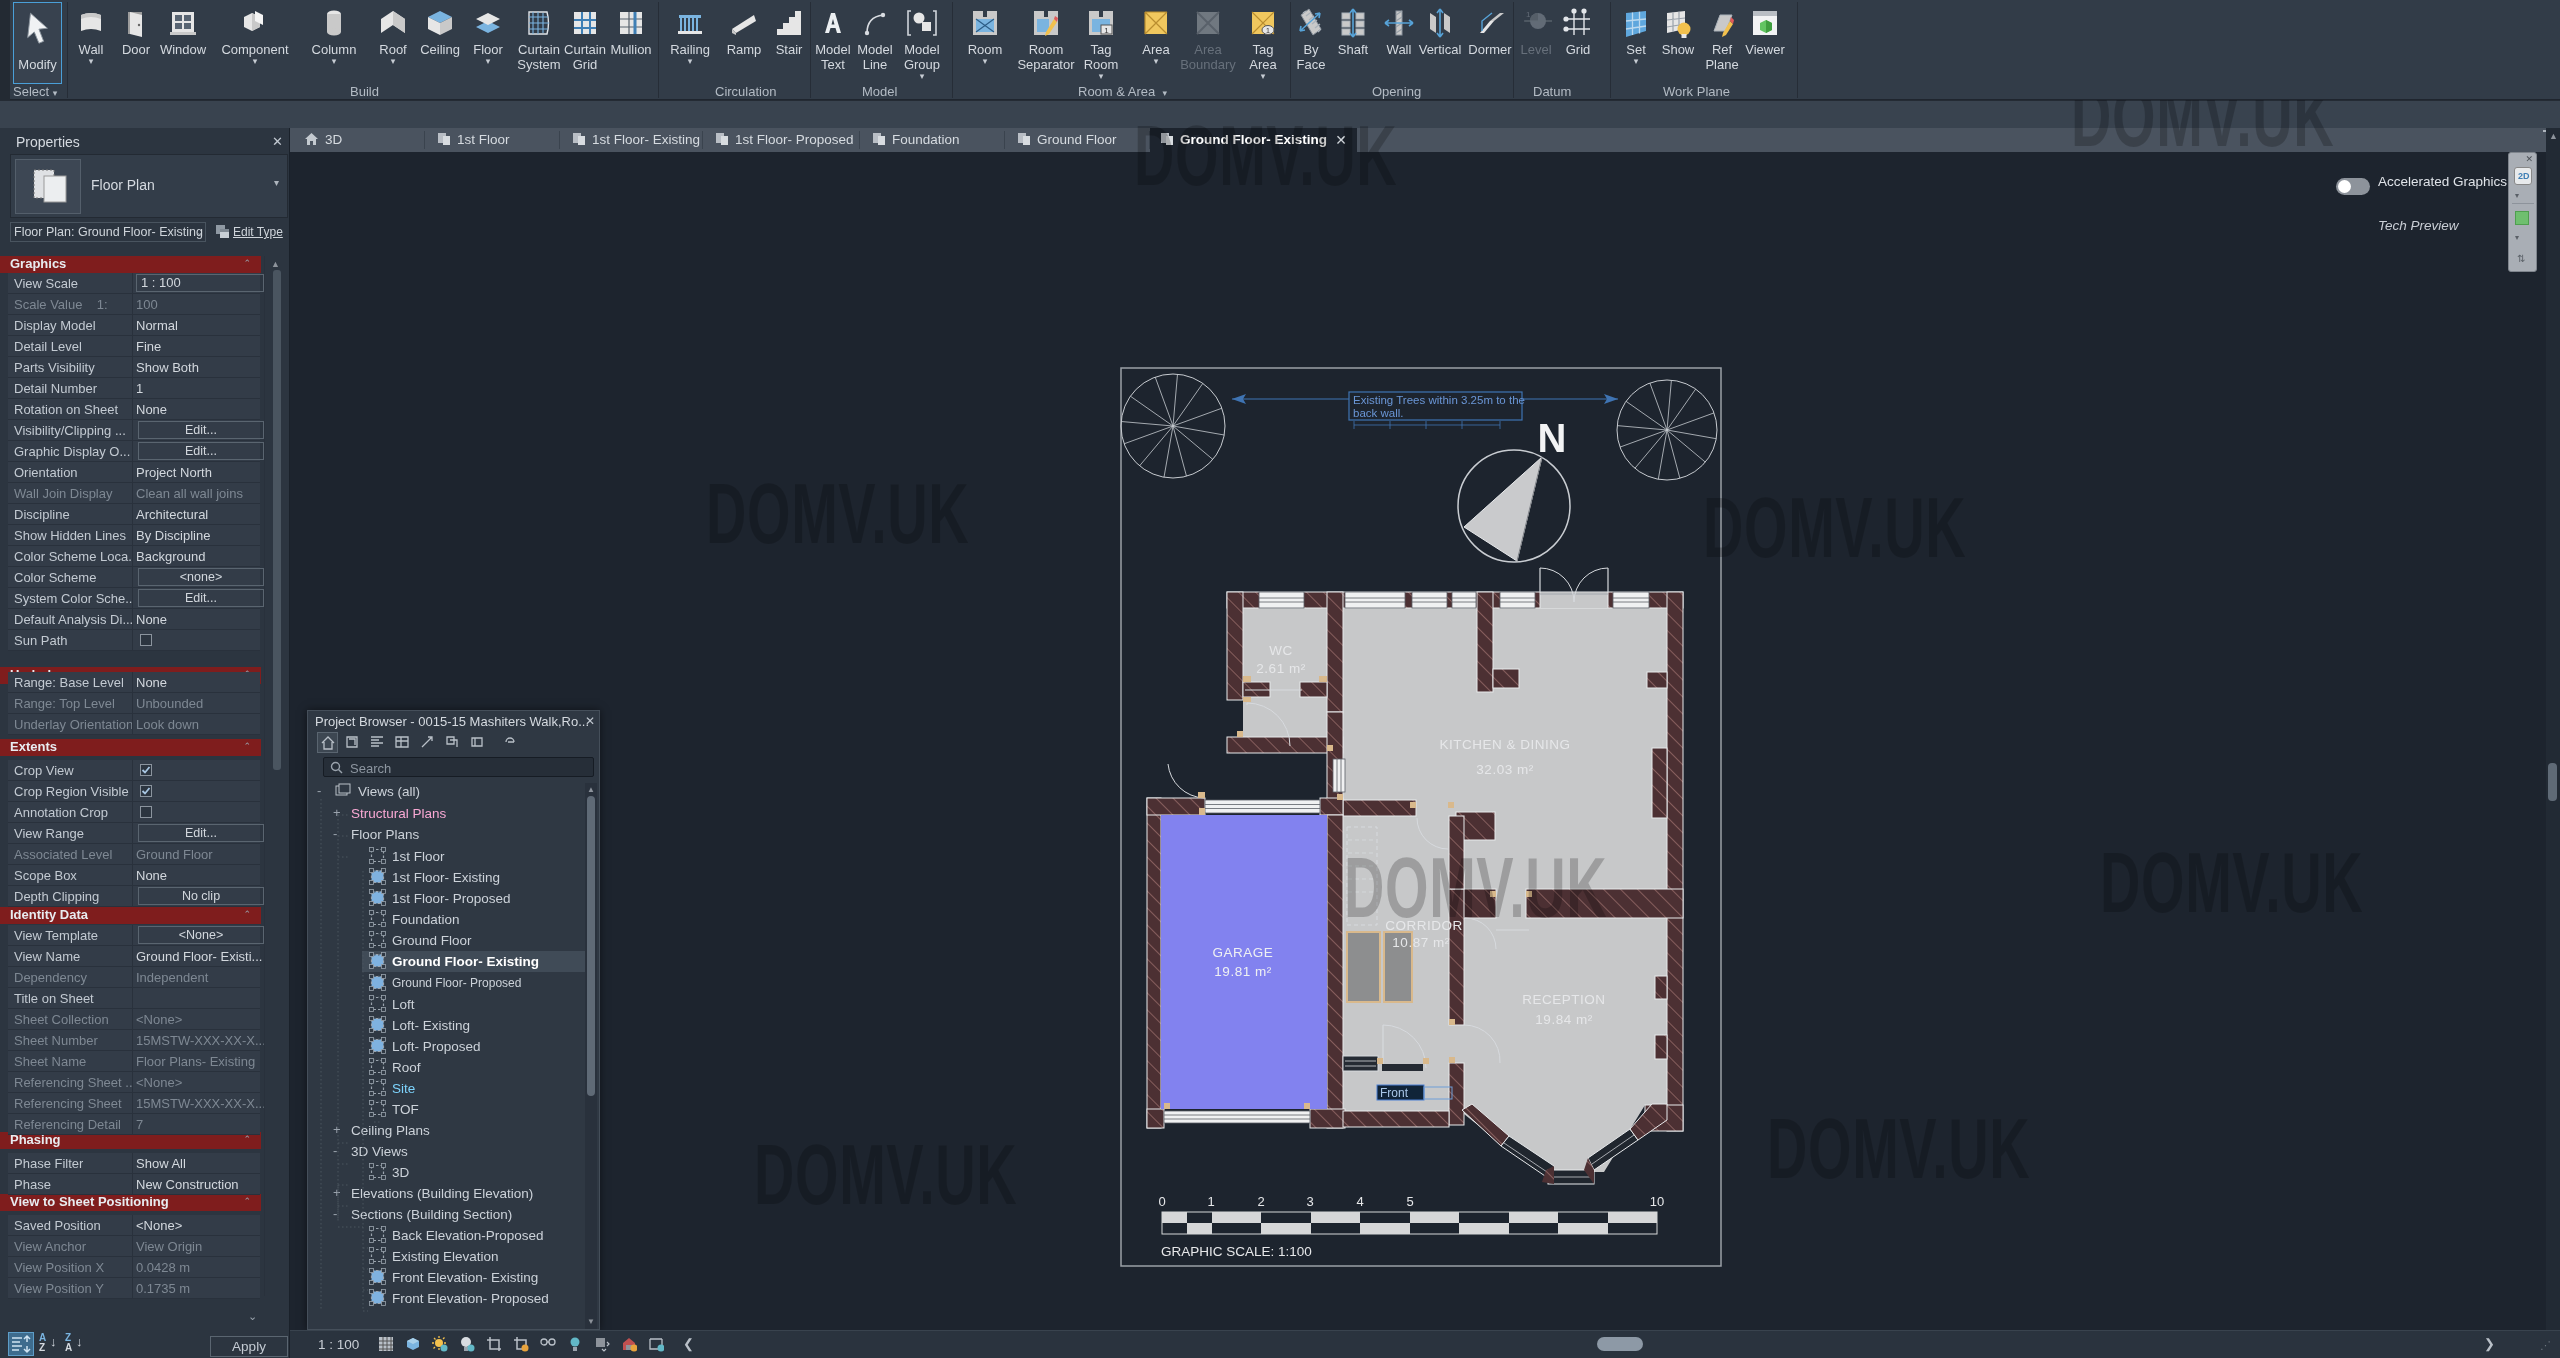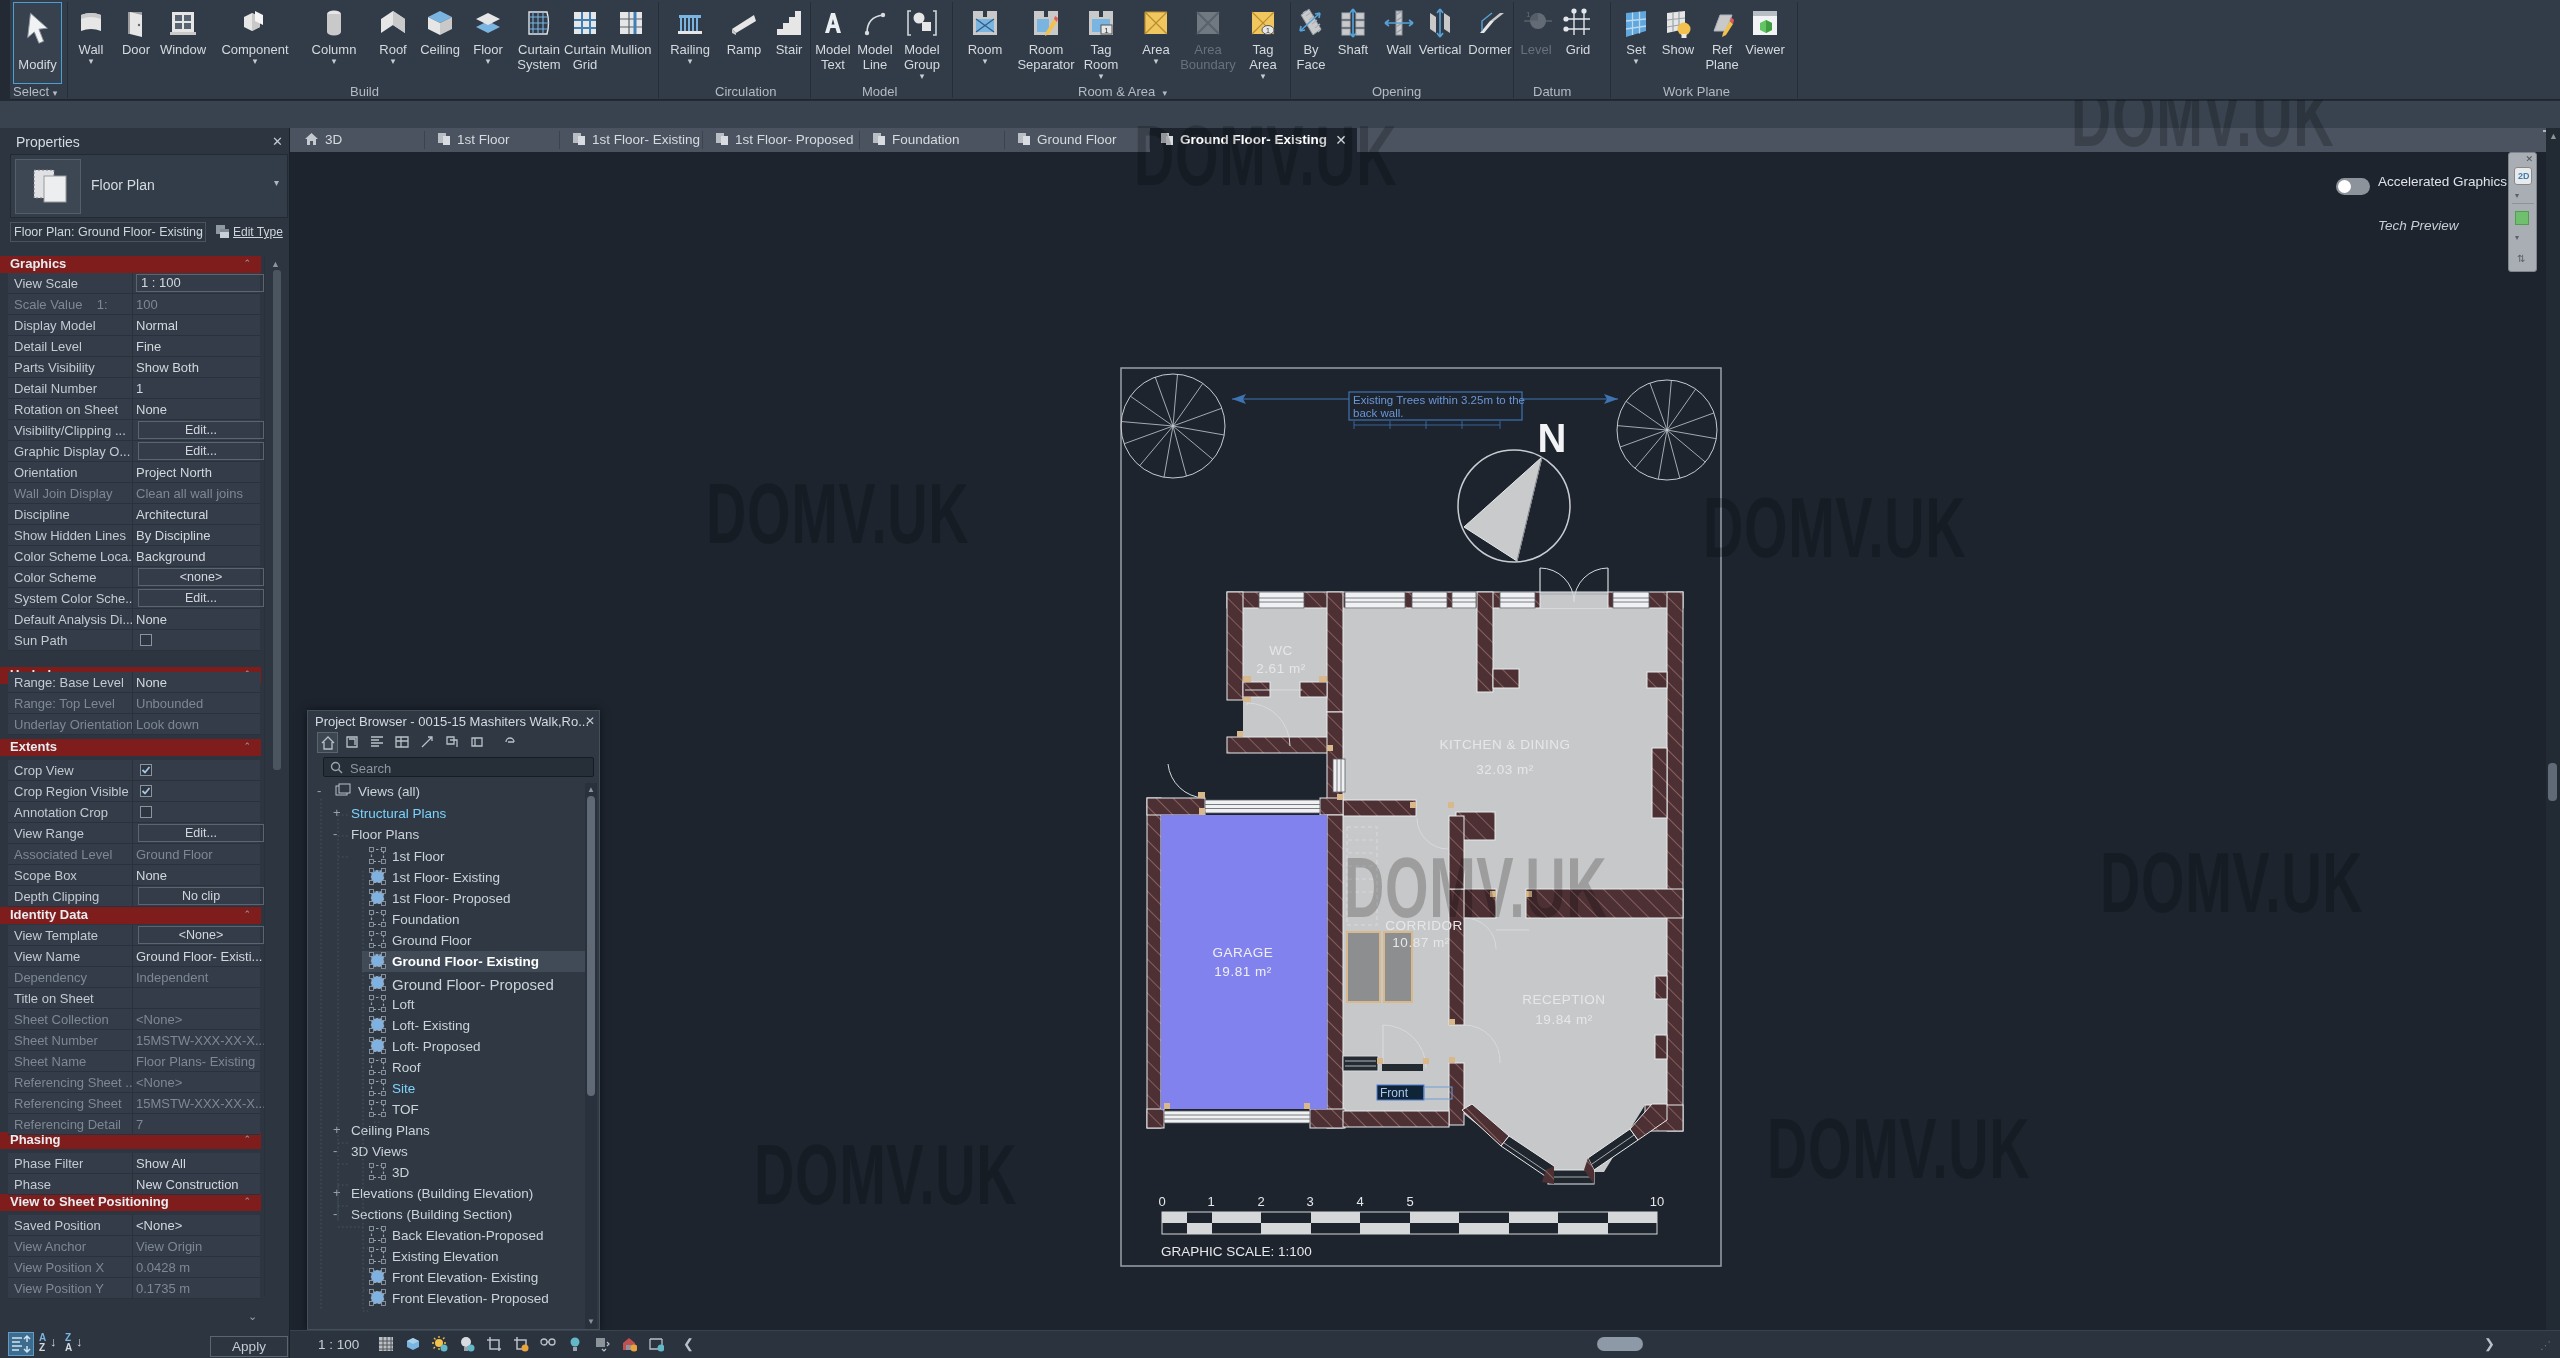--- a/index.html
+++ b/index.html
@@ -819,21 +819,21 @@
       </svg>
 <div style="position:absolute;left:26px;top:3px;color:#8d96a0;font-size:13px;">Search</div>
     </div>
 <div class="abs" style="left:9px;top:75px;width:9px;height:9px;color:#9aa3ad;font-size:13px;line-height:9px;">-</div>
     <svg width="17" height="15" viewBox="0 0 17 15" style="position:absolute;left:27px;top:72px;">
       <rect x="1" y="3" width="11" height="9" fill="none" stroke="#b9c0c8"></rect>
       <rect x="4" y="1" width="11" height="9" fill="#2f3843" stroke="#b9c0c8"></rect>
     </svg>
     <div class="abs" style="left:50px;top:73px;color:#ccd2d9;font-size:13.5px;">Views (all)</div>
 <div class="abs" style="left:25px;top:97px;width:9px;height:9px;color:#9aa3ad;font-size:13px;line-height:9px;">+</div>
-    <div class="abs" style="left:43px;top:95px;color:#7dd3fc;font-size:13.5px;">Structural Plans</div>
+    <div class="abs" style="left:43px;top:95px;color:#f9a8d4;font-size:13.5px;">Structural Plans</div>
 <div class="abs" style="left:25px;top:118px;width:9px;height:9px;color:#9aa3ad;font-size:13px;line-height:9px;">-</div>
     <div class="abs" style="left:43px;top:116px;color:#ccd2d9;font-size:13.5px;">Floor Plans</div>
 <svg width="17" height="17" viewBox="0 0 17 17" style="position:absolute;left:61px;top:136px;">
       <rect x="2.5" y="2.5" width="12" height="12" fill="#2f3843" stroke="#9aa3ad" stroke-dasharray="2.5,2" stroke-width="1.2"></rect>
       <rect x="0.5" y="0.5" width="4" height="4" fill="#2f3843" stroke="#9aa3ad" stroke-width="0.8"></rect>
       <rect x="12.5" y="0.5" width="4" height="4" fill="#2f3843" stroke="#9aa3ad" stroke-width="0.8"></rect>
       <rect x="0.5" y="12.5" width="4" height="4" fill="#2f3843" stroke="#9aa3ad" stroke-width="0.8"></rect>
       <rect x="12.5" y="12.5" width="4" height="4" fill="#2f3843" stroke="#9aa3ad" stroke-width="0.8"></rect>
     </svg>
     <div class="abs" style="left:84px;top:138px;color:#ccd2d9;font-size:13.5px;font-weight:normal;">1st Floor</div>
@@ -878,21 +878,21 @@
       <rect x="12.5" y="12.5" width="4" height="4" fill="#2f3843" stroke="#9aa3ad" stroke-width="0.8"></rect>
     </svg>
     <div class="abs" style="left:84px;top:243px;color:#ffffff;font-size:13.5px;font-weight:bold;">Ground Floor- Existing</div>
 <svg width="17" height="17" viewBox="0 0 17 17" style="position:absolute;left:61px;top:263px;">
       <rect x="2.5" y="2.5" width="12" height="12" fill="#7fb2e0" stroke="#9aa3ad" stroke-dasharray="2.5,2" stroke-width="1.2"></rect>
       <rect x="0.5" y="0.5" width="4" height="4" fill="#2f3843" stroke="#9aa3ad" stroke-width="0.8"></rect>
       <rect x="12.5" y="0.5" width="4" height="4" fill="#2f3843" stroke="#9aa3ad" stroke-width="0.8"></rect>
       <rect x="0.5" y="12.5" width="4" height="4" fill="#2f3843" stroke="#9aa3ad" stroke-width="0.8"></rect>
       <rect x="12.5" y="12.5" width="4" height="4" fill="#2f3843" stroke="#9aa3ad" stroke-width="0.8"></rect>
     </svg>
-    <div class="abs" style="left:84px;top:265px;color:#ccd2d9;font-size:15px;font-weight:normal;">Ground Floor- Proposed</div>
+    <div class="abs" style="left:84px;top:265px;color:#ccd2d9;font-size:12px;font-weight:normal;">Ground Floor- Proposed</div>
 <svg width="17" height="17" viewBox="0 0 17 17" style="position:absolute;left:61px;top:284px;">
       <rect x="2.5" y="2.5" width="12" height="12" fill="#2f3843" stroke="#9aa3ad" stroke-dasharray="2.5,2" stroke-width="1.2"></rect>
       <rect x="0.5" y="0.5" width="4" height="4" fill="#2f3843" stroke="#9aa3ad" stroke-width="0.8"></rect>
       <rect x="12.5" y="0.5" width="4" height="4" fill="#2f3843" stroke="#9aa3ad" stroke-width="0.8"></rect>
       <rect x="0.5" y="12.5" width="4" height="4" fill="#2f3843" stroke="#9aa3ad" stroke-width="0.8"></rect>
       <rect x="12.5" y="12.5" width="4" height="4" fill="#2f3843" stroke="#9aa3ad" stroke-width="0.8"></rect>
     </svg>
     <div class="abs" style="left:84px;top:286px;color:#ccd2d9;font-size:13.5px;font-weight:normal;">Loft</div>
 <svg width="17" height="17" viewBox="0 0 17 17" style="position:absolute;left:61px;top:305px;">
       <rect x="2.5" y="2.5" width="12" height="12" fill="#7fb2e0" stroke="#9aa3ad" stroke-dasharray="2.5,2" stroke-width="1.2"></rect>

